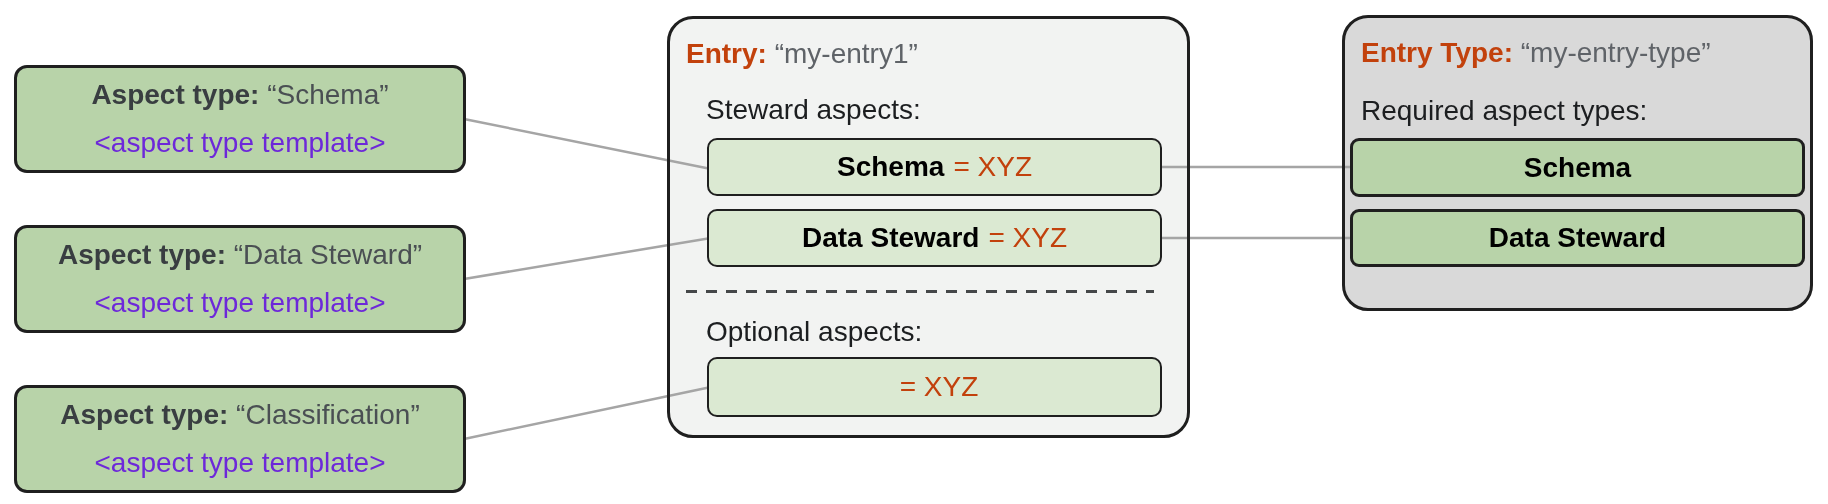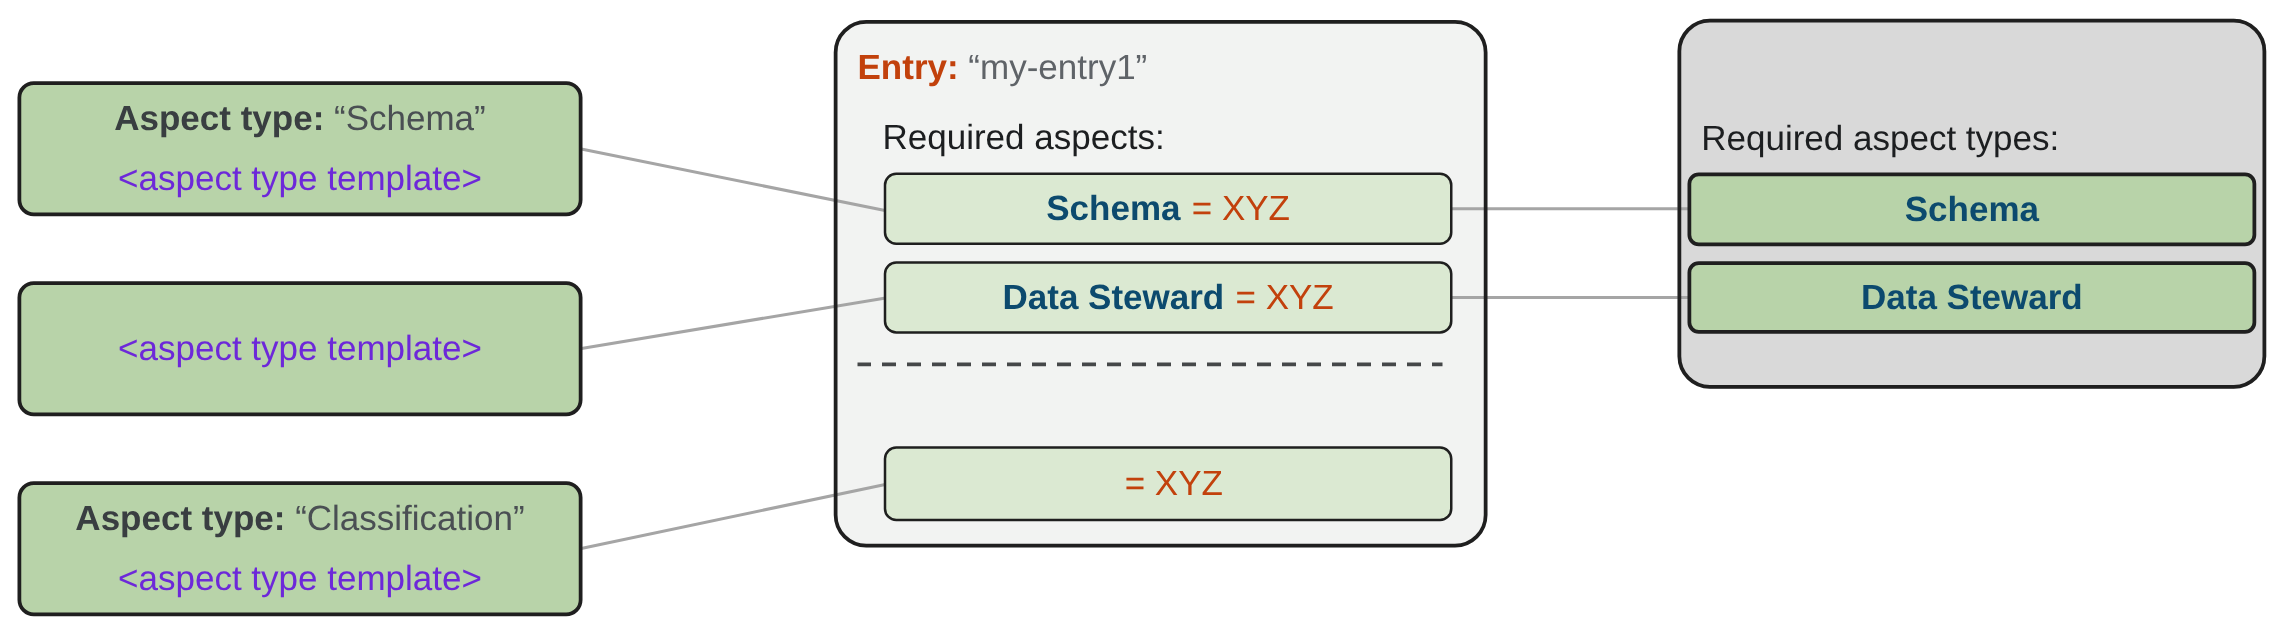--- a/index.html
+++ b/index.html
@@ -79,21 +79,21 @@
   
   .pill {
     position: absolute;
     display: flex;
     align-items: center;
     justify-content: center;
     font-size: 28px;
     z-index: 2;
     white-space: nowrap;
   }
-  .pill .bold { font-weight: 700; color: #0c4a6e; }
+  .pill .bold { font-weight: 700; color: #000000; }
   .pill .val { color: #c2410c; margin-left: 9px; }
 
   .entry-pill {
     left: 40px; width: 455px; height: 58px;
     background: #dbe9d2;
     border: 2.5px solid #1f1f1f;
     border-radius: 10px;
   }
   .entry-pill.p0 { top: 122px; }
   .entry-pill.p1 { top: 193px; }
@@ -129,54 +129,57 @@
 <body>
 
 <div class="canvas">
 
   <div class="aspect-box" style="top:65px">
     <div><span class="bold">Aspect type:</span> <span>“Schema”</span></div>
     <div class="tmpl">&lt;aspect type template&gt;</div>
   </div>
 
   <div class="aspect-box" style="top:225px">
+    <div><span class="bold">Aspect type:</span> <span>“Data Steward”</span></div>
     <div class="tmpl">&lt;aspect type template&gt;</div>
   </div>
 
   <div class="aspect-box" style="top:385px">
     <div><span class="bold">Aspect type:</span> <span>“Classification”</span></div>
     <div class="tmpl">&lt;aspect type template&gt;</div>
   </div>
 
   <div class="container entry-container">
     <div class="box-title"><span class="bold">Entry:</span> <span>“my-entry1”</span></div>
 
-    <div class="section-label req">Required aspects:</div>
+    <div class="section-label req">Steward aspects:</div>
 
     <div class="pill entry-pill p0">
         <span class="bold">Schema</span>
         <span class="val">= XYZ</span>
       </div>
 
     <div class="pill entry-pill p1">
         <span class="bold">Data Steward</span>
         <span class="val">= XYZ</span>
       </div>
 
     <div class="dashed-divider"></div>
 
+    <div class="section-label opt">Optional aspects:</div>
 
     <div class="pill entry-pill p2">
         <span class="val">= XYZ</span>
       </div>
 
     <div class="container-border"></div>
   </div>
 
   <div class="container entrytype-container">
+    <div class="box-title"><span class="bold">Entry Type:</span> <span>“my-entry-type”</span></div>
 
     <div class="section-label req">Required aspect types:</div>
 
     <div class="pill type-pill p0">
         <span class="bold">Schema</span>
       </div>
 
     <div class="pill type-pill p1">
         <span class="bold">Data Steward</span>
       </div>

